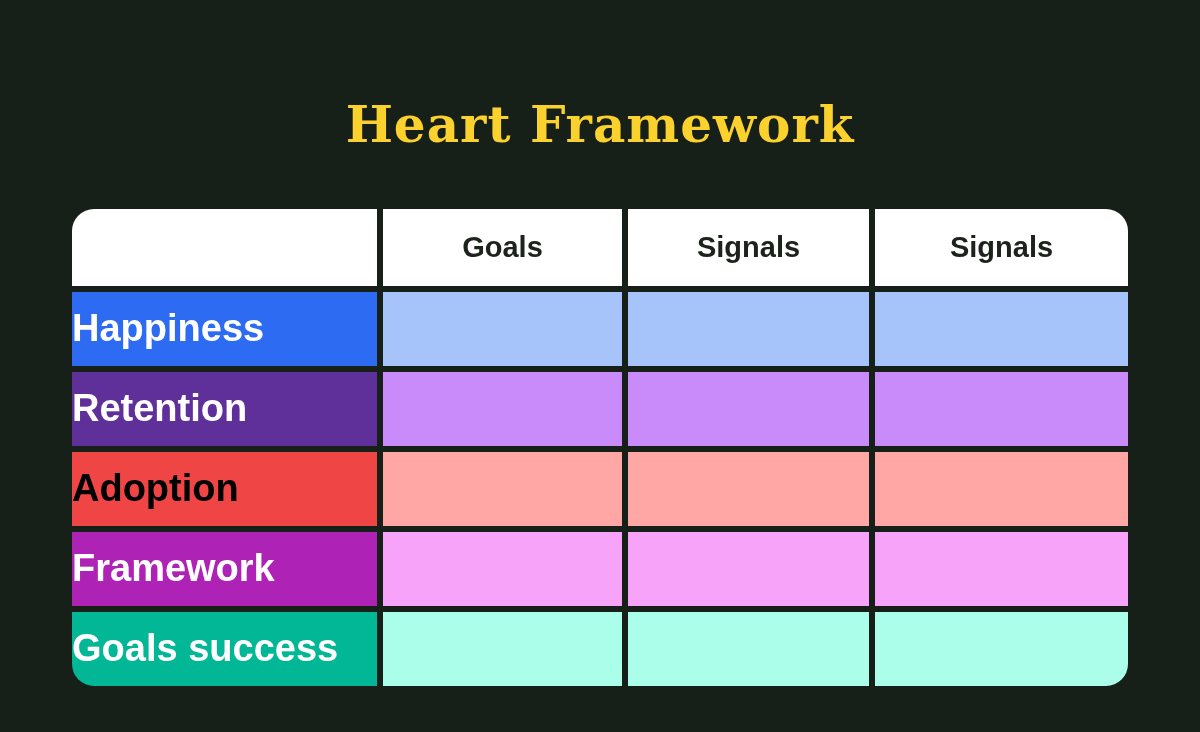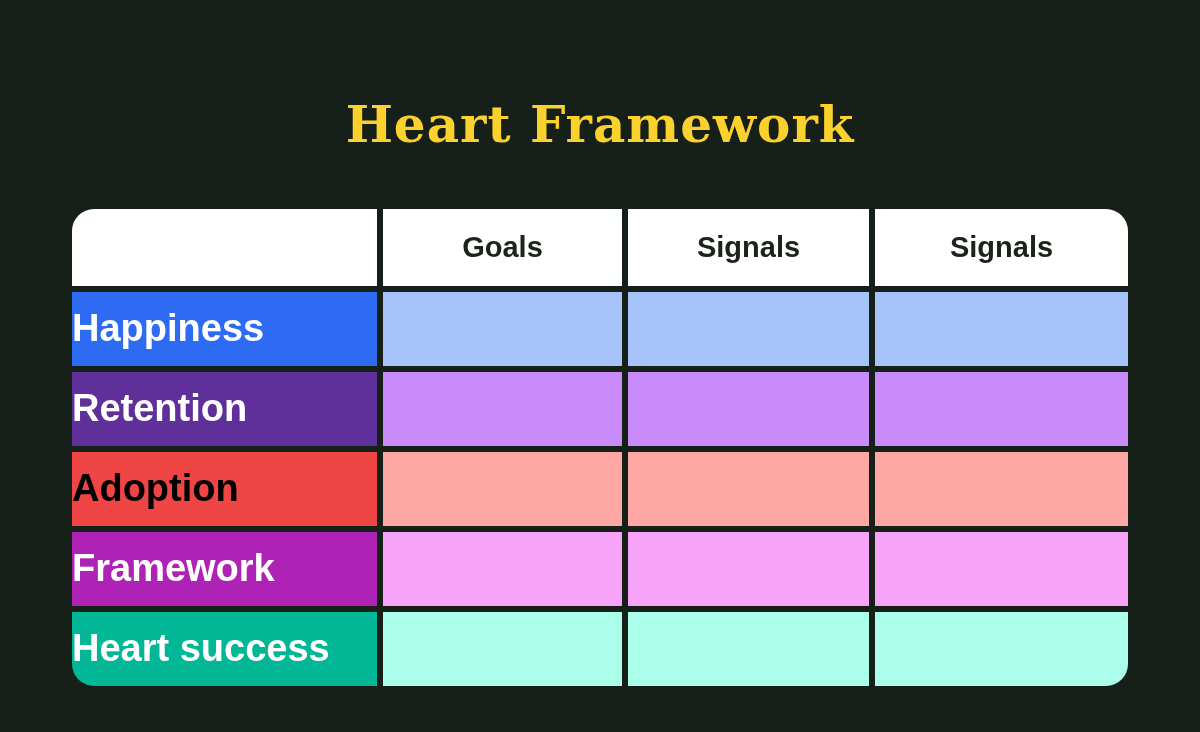--- a/index.html
+++ b/index.html
@@ -73,18 +73,18 @@
   <div class="cell label-cell" style="background-color: rgb(240, 69, 69); color: #000000;">Adoption</div>
   <div class="cell" style="background-color: rgb(255, 167, 165);"></div>
   <div class="cell" style="background-color: rgb(255, 167, 165);"></div>
   <div class="cell" style="background-color: rgb(255, 167, 165);"></div>
 
   <div class="cell label-cell" style="background-color: rgb(174, 34, 182); color: rgb(255, 255, 255);">Framework</div>
   <div class="cell" style="background-color: rgb(247, 163, 249);"></div>
   <div class="cell" style="background-color: rgb(247, 163, 249);"></div>
   <div class="cell" style="background-color: rgb(247, 163, 249);"></div>
 
-  <div class="cell label-cell" style="background-color: rgb(2, 183, 149); color: rgb(255, 255, 255);">Heart success</div>
+  <div class="cell label-cell" style="background-color: rgb(2, 183, 149); color: rgb(255, 255, 255);">Goals success</div>
   <div class="cell" style="background-color: rgb(171, 254, 233);"></div>
   <div class="cell" style="background-color: rgb(171, 254, 233);"></div>
   <div class="cell" style="background-color: rgb(171, 254, 233);"></div>
 
 </div>
 
 </body></html>

